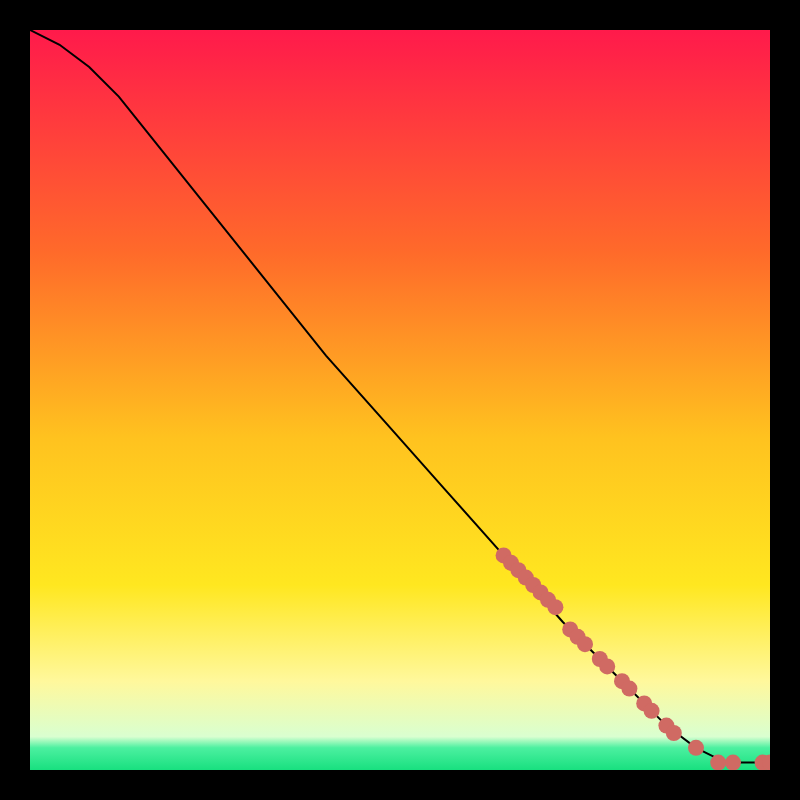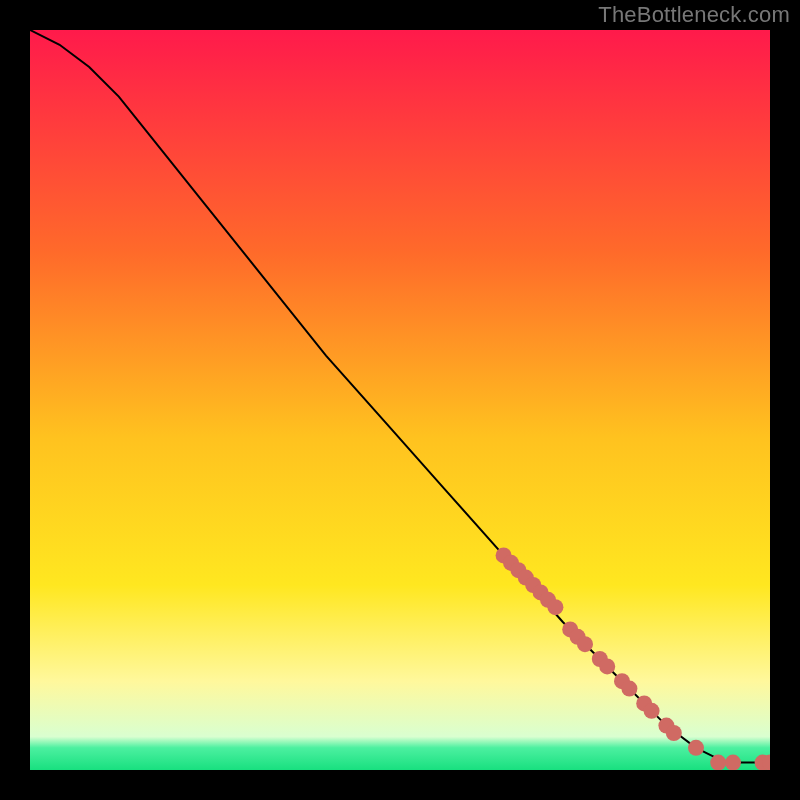--- a/index.html
+++ b/index.html
@@ -37,21 +37,20 @@
   .plot svg {
     display: block;
     width: 740px;
     height: 740px;
   }
 </style>
 </head>
 <body>
 
 <div class="frame">
-  <div class="attribution">TheBottleneck.com</div>
 
   <div class="plot">
     <svg viewBox="0 0 740 740" preserveAspectRatio="none">
       <defs>
         <linearGradient id="bg-grad" x1="0" y1="0" x2="0" y2="1">
         <stop offset="0.00%" stop-color="#ff1a4b"></stop>
             <stop offset="30.00%" stop-color="#ff6a2a"></stop>
             <stop offset="55.00%" stop-color="#ffc21f"></stop>
             <stop offset="75.00%" stop-color="#ffe720"></stop>
             <stop offset="88.00%" stop-color="#fff89c"></stop>

